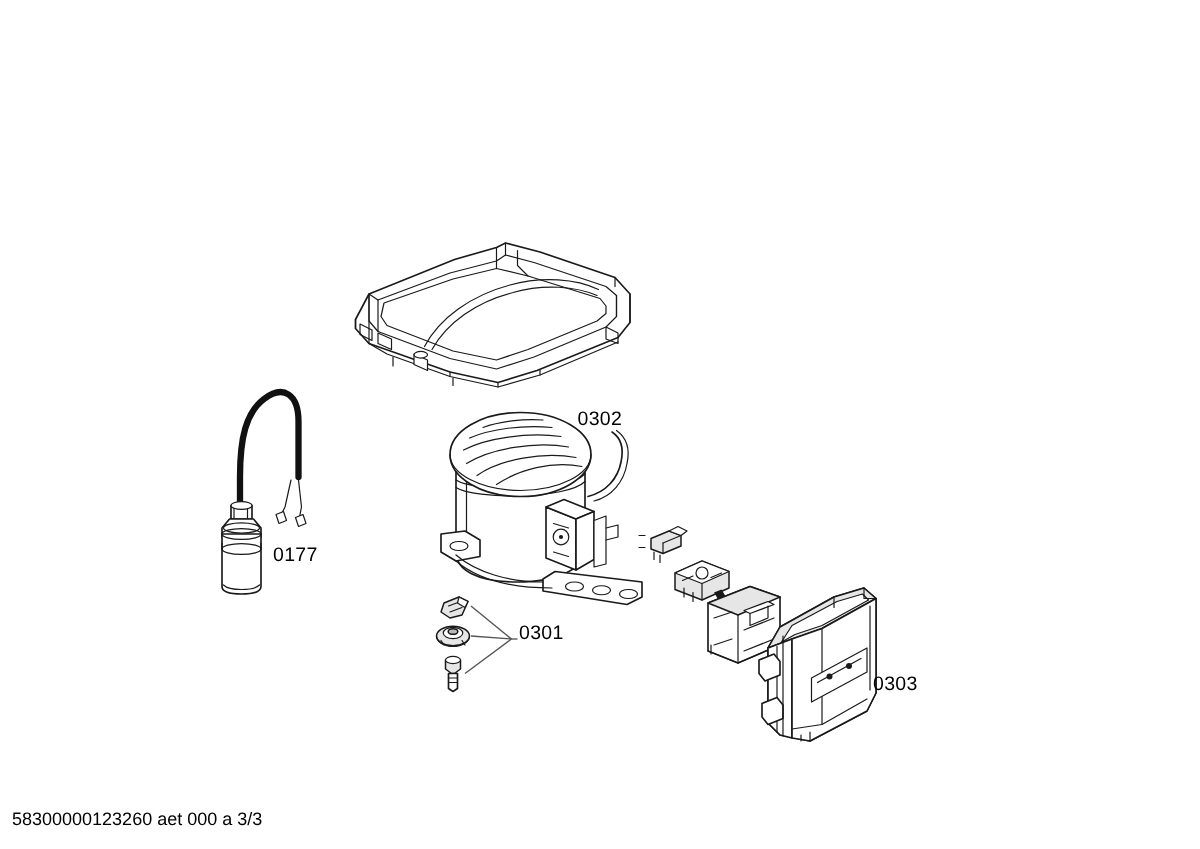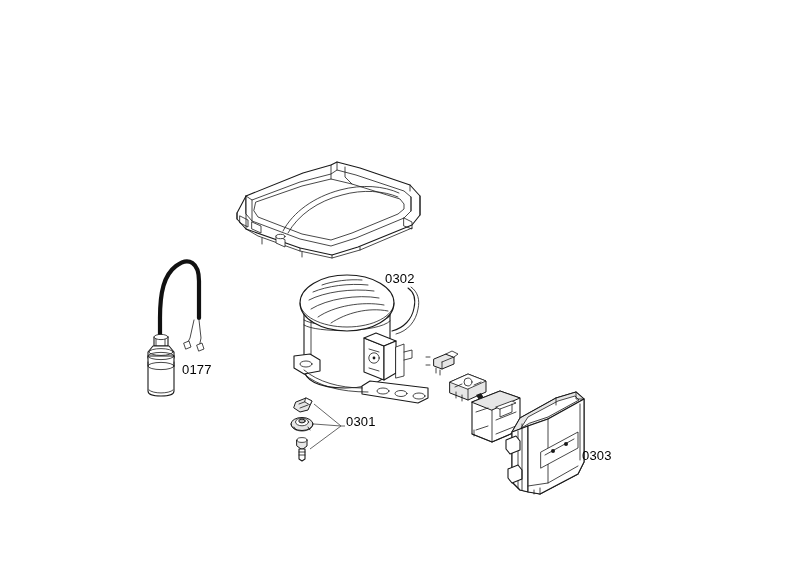--- a/index.html
+++ b/index.html
@@ -293,14 +293,15 @@
   </svg>
 
   <div class="part-label lbl-0302">0302</div>
 
   <div class="part-label lbl-0304">0177</div>
 
   <div class="part-label lbl-0301">0301</div>
 
   <div class="part-label lbl-0303">0303</div>
 
+  <div id="footer-caption">58300000123260 aet 000 a 3/3</div>
 
 </div>
 
 </body></html>

